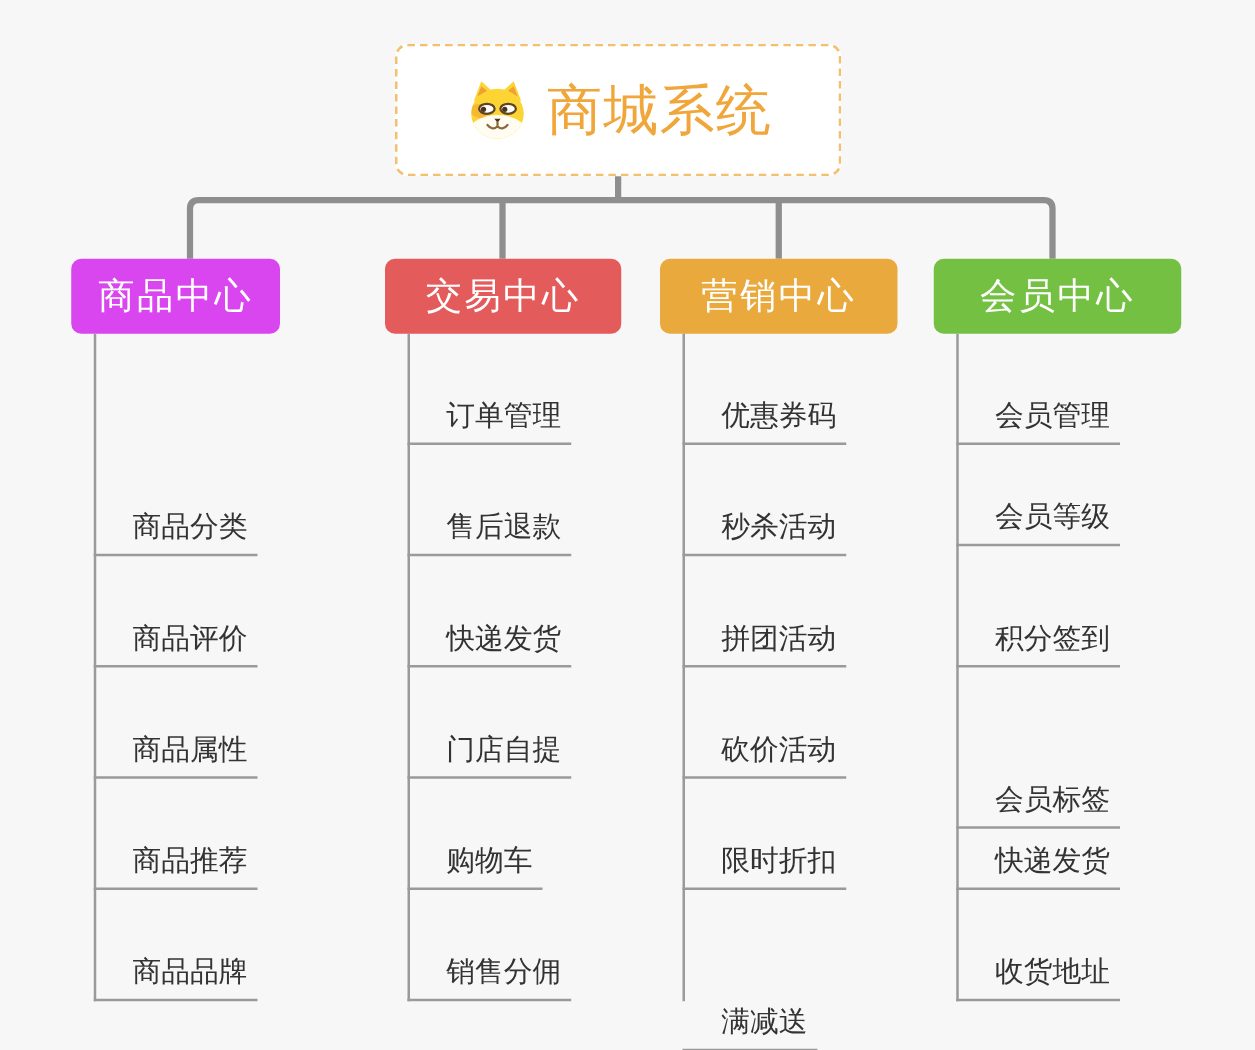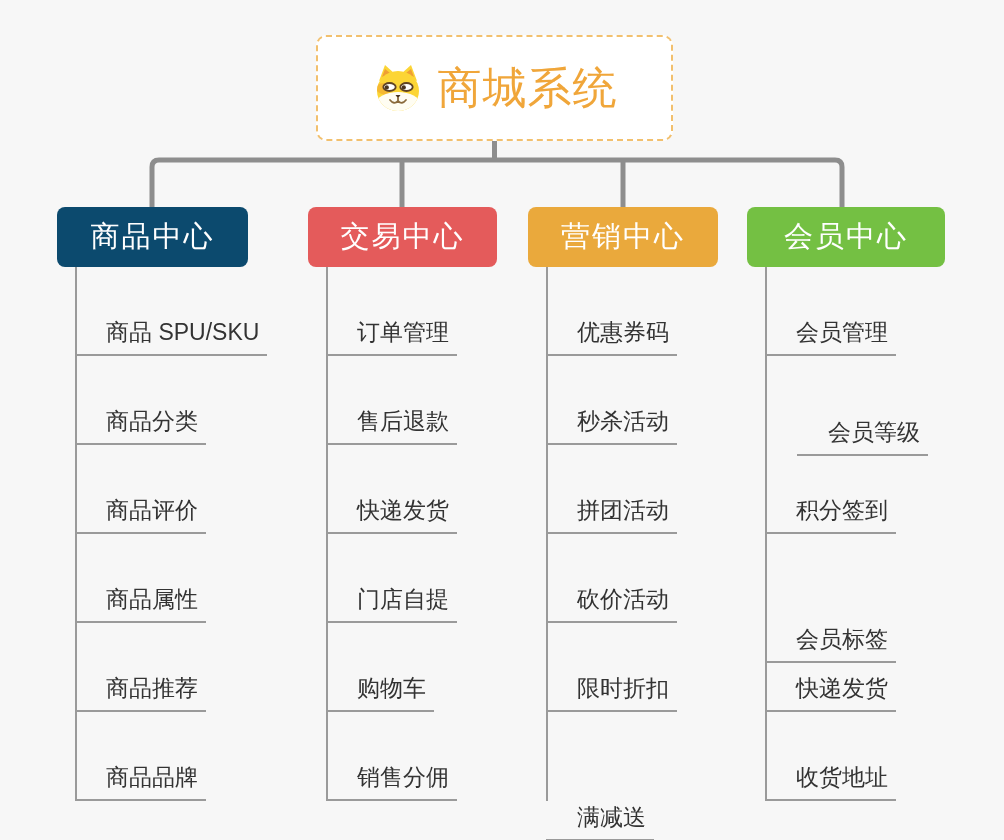--- a/index.html
+++ b/index.html
@@ -118,27 +118,26 @@
       <circle cx="14.8" cy="24.4" r="2.1" fill="#4a3420"></circle>
       <circle cx="31.8" cy="24.4" r="2.1" fill="#4a3420"></circle>
 
       <path d="M23.5,32 L28.5,32 L26,35.2 Z" fill="#4a3420"></path>
 
       <path d="M26,35 L26,38 M18,37 Q22,42 26,38 Q30,42 34,37" stroke="#8a6a3c" stroke-width="1.8" fill="none" stroke-linecap="round"></path>
     </svg>
     <span class="root-label">商城系统</span>
   </div>
 
-  <div class="branch-header" style="left: 57px; width: 191px; background: #0c4a6e; text-align: right;">商品中心</div>
+  <div class="branch-header" style="left: 57px; width: 167px; background: #d946ef; text-align: right;">商品中心</div>
   <div class="branch-header" style="left: 308px; width: 189px; background: rgb(228, 91, 91);">交易中心</div>
   <div class="branch-header" style="left: 528px; width: 190px; background: rgb(234, 169, 60);">营销中心</div>
   <div class="branch-header" style="left: 747px; width: 198px; background: rgb(116, 192, 67);">会员中心</div>
 
 <div class="column-vline" style="left: 75px;"></div>
-    <div class="child-node" style="left: 75px; top: 318px;">商品 SPU/SKU</div>
     <div class="child-node" style="left: 75px; top: 407px;">商品分类</div>
     <div class="child-node" style="left: 75px; top: 496px;">商品评价</div>
     <div class="child-node" style="left: 75px; top: 585px;">商品属性</div>
     <div class="child-node" style="left: 75px; top: 674px;">商品推荐</div>
     <div class="child-node" style="left: 75px; top: 763px;">商品品牌</div>
     <div class="column-vline" style="left: 326px;"></div>
     <div class="child-node" style="left: 326px; top: 318px;">订单管理</div>
     <div class="child-node" style="left: 326px; top: 407px;">售后退款</div>
     <div class="child-node" style="left: 326px; top: 496px;">快递发货</div>
     <div class="child-node" style="left: 326px; top: 585px;">门店自提</div>
@@ -146,18 +145,18 @@
     <div class="child-node" style="left: 326px; top: 763px;">销售分佣</div>
     <div class="column-vline" style="left: 546px;"></div>
     <div class="child-node" style="left: 546px; top: 318px;">优惠券码</div>
     <div class="child-node" style="left: 546px; top: 407px;">秒杀活动</div>
     <div class="child-node" style="left: 546px; top: 496px;">拼团活动</div>
     <div class="child-node" style="left: 546px; top: 585px; text-align: right;">砍价活动</div>
     <div class="child-node" style="left: 546px; top: 674px;">限时折扣</div>
     <div class="child-node" style="left: 546px; top: 763px; margin-top: 40px;">满减送</div>
     <div class="column-vline" style="left: 765px;"></div>
     <div class="child-node" style="left: 765px; top: 318px;">会员管理</div>
-    <div class="child-node" style="left: 765px; top: 418px; margin-left: 32px;">会员等级</div>
+    <div class="child-node" style="left: 765px; top: 399px;">会员等级</div>
     <div class="child-node" style="left: 765px; top: 496px;">积分签到</div>
     <div class="child-node" style="left: 765px; top: 585px; margin-top: 40px;">会员标签</div>
     <div class="child-node" style="left: 765px; top: 674px;">快递发货</div>
     <div class="child-node" style="left: 765px; top: 763px;">收货地址</div>
   </div>
 
 </body></html>

